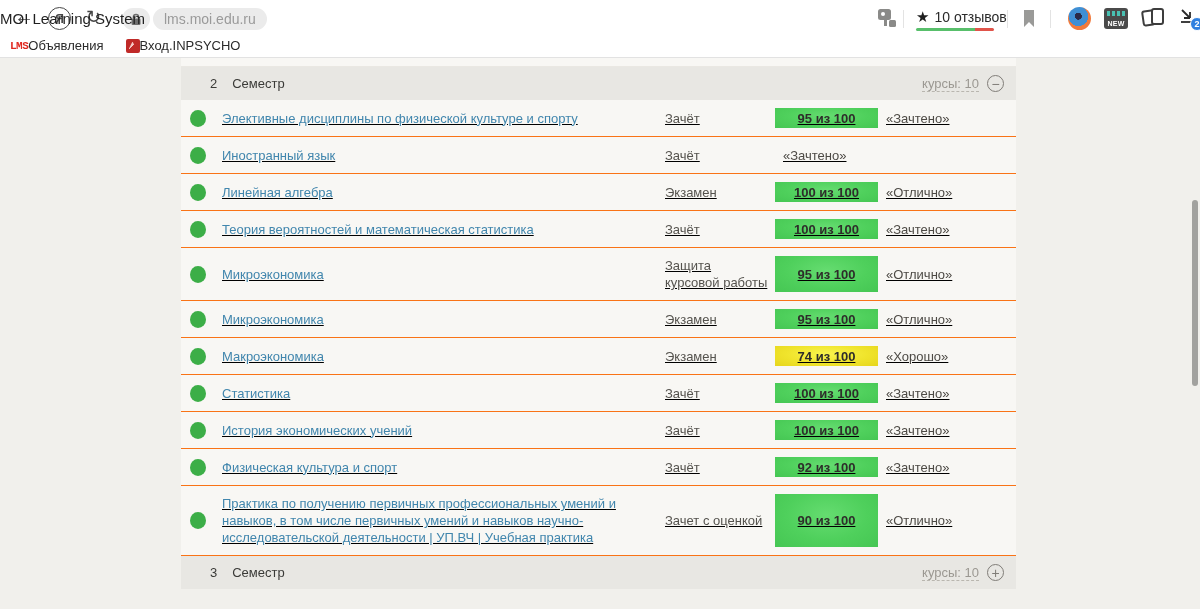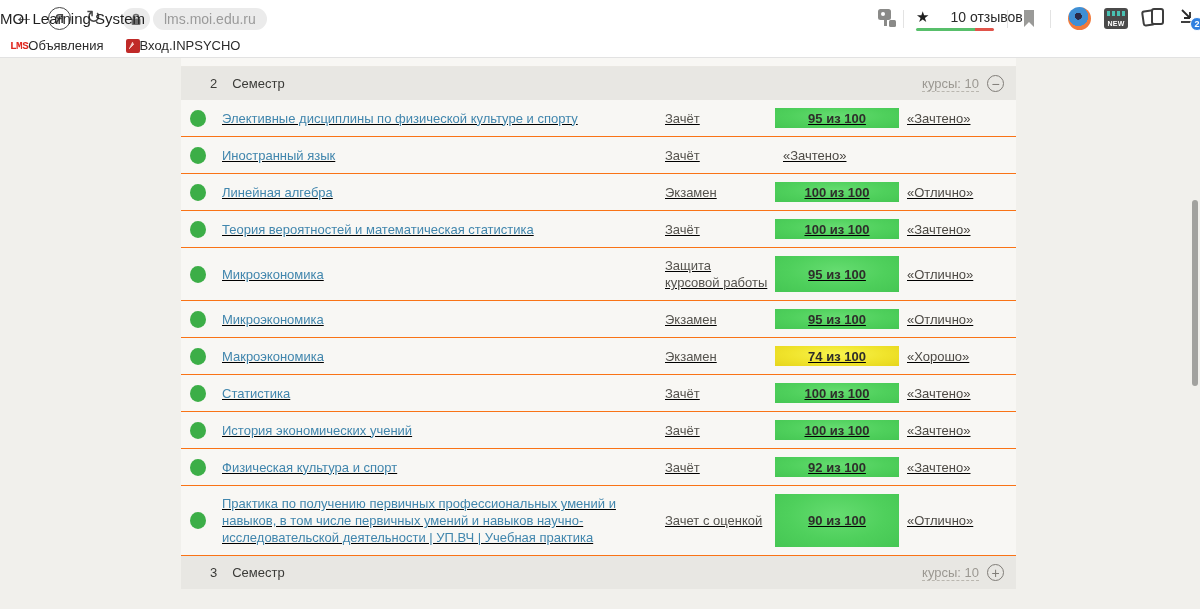--- a/index.html
+++ b/index.html
@@ -15,21 +15,21 @@
   .refresh-btn { left:86px; top:6px; font-size:18px; }
   .lock-pill { position:absolute; left:122px; top:8px; width:28px; height:22px; background:#ebebeb;
                border-radius:11px; display:flex; align-items:center; justify-content:center; }
   .url-pill { position:absolute; left:153px; top:8px; height:22px; background:#ebebeb; border-radius:11px;
               display:flex; align-items:center; padding:0 11px; font-size:14px; color:#9a9a9a; }
   .tab-title { position:absolute; left:0; right:0; top:10px; font-size:15px; color:#1f1f1f; }
   .tb-sep { position:absolute; top:10px; width:1px; height:18px; background:#e3e3e3; }
   .protect-ic { position:absolute; left:878px; top:9px; }
   .reviews { position:absolute; left:916px; top:8px; display:flex; align-items:center; cursor:pointer; }
   .reviews .star { font-size:15px; color:#1f1f1f; margin-right:5px; }
-  .reviews .rv-text { font-size:14px; color:#2a2a2a;margin-left:16px; }
+  .reviews .rv-text { font-size:14px; color:#2a2a2a; }
   .rv-bar { position:absolute; left:916px; top:28px; width:78px; height:3px; border-radius:2px;
             background:linear-gradient(to right,#58bf6b 0 76%,#e0544a 76%); }
   .bookmark-ic { position:absolute; left:1022px; top:9px; }
   .ext-circle { position:absolute; left:1068px; top:7px; width:23px; height:23px; border-radius:50%;
                 background:radial-gradient(circle at 45% 40%, #2a2a48 0 18%, #3f8fd4 19% 52%, #f07a3c 53% 72%, #f04e74 100%); }
   .new-ic { position:absolute; left:1104px; top:8px; width:24px; height:21px; background:#4a4a4a; border-radius:3px;
             display:flex; flex-direction:column; align-items:center; justify-content:flex-end; padding-bottom:2px; }
   .new-ic .dots { position:absolute; top:3px; left:3px; right:3px; height:5px;
             background:repeating-linear-gradient(to right,#49c0b2 0 3px, transparent 3px 5px); }
   .new-ic .new-txt { color:#ffffff; font-size:7px; font-weight:bold; letter-spacing:.3px; }
@@ -60,21 +60,21 @@
   .sem-right { margin-left:auto; display:flex; align-items:center; }
   .courses-link { font-size:13px; color:#9b9892; border-bottom:1px dashed #b9b6af; cursor:pointer; }
   .toggle-btn { margin-left:8px; width:17px; height:17px; border:1.2px solid #807d78; border-radius:50%;
                 color:#807d78; font-size:14px; line-height:14px; display:flex; align-items:center; justify-content:center; cursor:pointer; }
 
   .crow { display:flex; align-items:center; background:#f8f7f4; border-bottom:1px solid #f97316; min-height:37px;text-decoration:underline; }
   .col-bullet { width:41px; padding-left:9px; align-self:stretch; display:flex; align-items:center; }
   .bullet { width:16px; height:17px; border-radius:50%; background:#3cae47; }
   .col-course { width:443px; padding:9px 14px 9px 0; font-size:13px; line-height:17px; color:#4186ad; cursor:pointer; }
   .col-type { width:110px; padding:9px 6px 9px 0; font-size:13px; line-height:17px; color:#55534e; }
-  .col-score { width:124px; align-self:stretch; display:flex; padding:8px 0; }
+  .col-score { width:103px; align-self:stretch; display:flex; padding:8px 0; }
   .score-cell { flex:1; display:flex; align-items:center; justify-content:center;
                 font-size:13px; font-weight:bold; color:#2e2d2a; }
   .c-green  { background:radial-gradient(ellipse at 50% 40%, #65dc70 0%, #4fd05c 55%, #45c653 100%); }
   .c-yellow { background:radial-gradient(ellipse at 50% 40%, #f9f44e 0%, #f0e42c 55%, #e6d51c 100%); }
   .c-gray   { background:radial-gradient(ellipse at 50% 35%, #f3f2f0 0%, #e2e1dd 60%, #cbcac6 100%); }
   .col-grade { flex:1; padding:9px 4px 9px 8px; font-size:13px; color:#4d4a45; }
 
   .scroll-thumb { position:absolute; left:1192px; top:200px; width:6px; height:186px; background:#a2a29f; border-radius:3px; }
 
   svg { display:block; }

